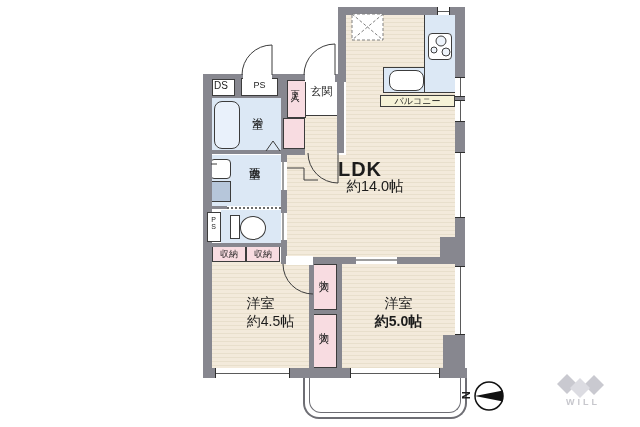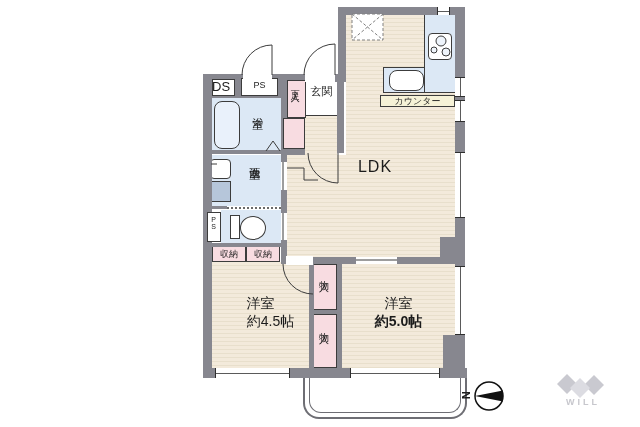--- a/index.html
+++ b/index.html
@@ -100,31 +100,32 @@
   <div class="abs win-h" style="left:215px;top:368px;width:75px;height:10px;"></div>
   <div class="abs win-h" style="left:350px;top:368px;width:90px;height:10px;"></div>
 
   <div class="abs white z4" style="left:243px;top:74px;width:29px;height:8px;"></div>
   <div class="abs white z4" style="left:305px;top:74px;width:30px;height:8px;"></div>
   <div class="abs white z4" style="left:281px;top:162px;width:6px;height:28px;"></div>
   <div class="abs white z4" style="left:281px;top:213px;width:6px;height:27px;"></div>
   <div class="abs white z4" style="left:356px;top:257px;width:41px;height:7px;"></div>
   <div class="abs white z4" style="left:286px;top:256px;width:27px;height:9px;"></div>
 
-  <div class="abs lbl ctr" style="left:212px;top:80px;width:18px;font-size:13px;">DS</div>
+  <div class="abs lbl ctr" style="left:212px;top:80px;width:18px;font-size:10px;">DS</div>
   <div class="abs lbl ctr" style="left:241px;top:80px;width:37px;font-size:9px;">PS</div>
   <div class="abs lbl vert" style="left:290px;top:83px;font-size:9px;">下足入</div>
   <div class="abs lbl ctr" style="left:306px;top:85px;width:31px;font-size:11px;">玄関</div>
   <div class="abs lbl vert" style="left:251px;top:109px;font-size:11px;">浴室</div>
   <div class="abs lbl vert" style="left:248px;top:158px;font-size:11px;">洗面室</div>
   <div class="abs lbl vert" style="left:209px;top:216px;font-size:7px;letter-spacing:0;">PS</div>
   <div class="abs lbl ctr" style="left:212px;top:249px;width:34px;font-size:9px;">収納</div>
   <div class="abs lbl ctr" style="left:246px;top:249px;width:34px;font-size:9px;">収納</div>
-  <div class="abs lbl ctr" style="left:325px;top:158px;width:100px;font-size:16px;letter-spacing:1px;">LDK</div>
-  <div class="abs lbl ctr" style="left:380px;top:96px;width:75px;font-size:9px;">カウンター</div>
+  <div class="abs lbl ctr" style="left:310px;top:158px;width:100px;font-size:20px;letter-spacing:1px;font-weight:bold;">LDK</div>
+  <div class="abs lbl ctr" style="left:325px;top:178px;width:100px;font-size:14.5px;">約14.0帖</div>
+  <div class="abs lbl ctr" style="left:380px;top:96px;width:75px;font-size:9px;">バルコニー</div>
   <div class="abs lbl vert" style="left:318px;top:273px;font-size:10px;">物入</div>
   <div class="abs lbl vert" style="left:318px;top:325px;font-size:10px;">物入</div>
   <div class="abs lbl ctr" style="left:212px;top:295px;width:97px;font-size:14px;">洋室</div>
   <div class="abs lbl ctr" style="left:212px;top:313px;width:117px;font-size:14px;">約4.5帖</div>
   <div class="abs lbl ctr" style="left:345px;top:295px;width:107px;font-size:14px;">洋室</div>
   <div class="abs lbl ctr" style="left:345px;top:313px;width:107px;font-size:14px;font-weight:bold;">約5.0帖</div>
   <div class="abs lbl compass-n" style="left:462px;top:389px;">N</div>
   <div class="abs lbl ctr will-text" style="left:562px;top:397px;width:42px;">WILL</div>
 
   <svg id="overlay" width="640" height="427" viewBox="0 0 640 427">

